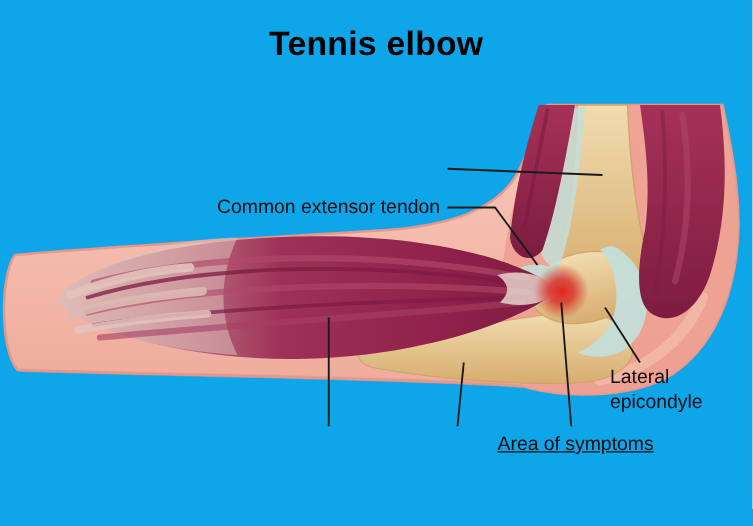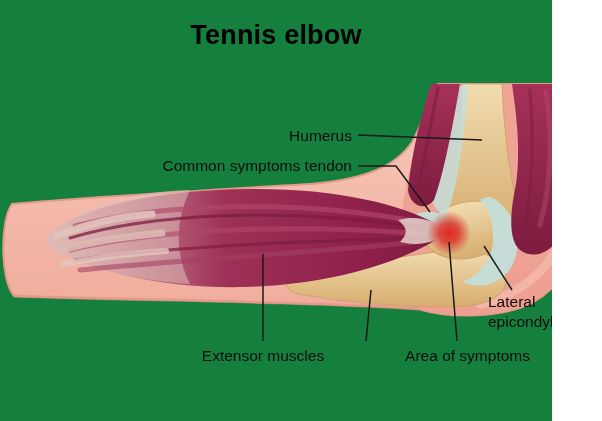--- a/index.html
+++ b/index.html
@@ -1,27 +1,27 @@
 <!DOCTYPE html>
 <html><head>
 <meta charset="utf-8">
 <style>
   html,body{margin:0;padding:0;background:#ffffff;}
   body{font-family:"Liberation Sans", sans-serif;}
-  .stage{position:relative;width:552px;height:421px;background:#15803d;overflow:hidden;}
+  .stage{position:relative;width:602px;height:421px;background:#0ea5e9;overflow:hidden;}
   .title{position:absolute;top:20px;left:0;width:100%;text-align:center;
          font-size:27px;font-weight:700;color:#000;margin:0;letter-spacing:.2px;}
   .art{position:absolute;left:0;top:0;}
   .label{position:absolute;font-size:15.5px;color:#0d0d0d;line-height:1.28;}
   .lbl-humerus{left:230px;top:126px;width:122px;text-align:right;}
   .lbl-cet{left:128px;top:156px;width:224px;text-align:right;}
   .lbl-lat{left:488px;top:292px;width:100px;}
   .lbl-ext{left:183px;top:346px;width:160px;text-align:center;}
   .lbl-ulna{left:334px;top:346px;width:64px;text-align:center;}
-  .lbl-area{left:382px;top:346px;width:148px;text-align:right;}
+  .lbl-area{left:398px;top:346px;width:148px;text-align:left;text-decoration:underline;}
 </style>
 </head>
 <body>
 
 <div class="stage">
 
   <h1 class="title">Tennis elbow</h1>
 
   <svg class="art" width="602" height="421" viewBox="0 0 602 421">
     <defs>
@@ -110,19 +110,17 @@
     <g stroke="#1a1a1a" stroke-width="1.5" fill="none">
       <path d="M 358 135 L 482 140"></path>
       <path d="M 358 166 L 396 166 L 430 212"></path>
       <path d="M 512 290 L 484 246"></path>
       <path d="M 263 341 L 263 254"></path>
       <path d="M 366 341 L 371 290"></path>
       <path d="M 457 341 L 449 242"></path>
     </g>
   </svg>
 
-  <div class="label lbl-humerus">Humerus</div>
-  <div class="label lbl-cet">Common symptoms tendon</div>
+  <div class="label lbl-cet">Common extensor tendon</div>
   <div class="label lbl-lat">Lateral epicondyle</div>
-  <div class="label lbl-ext">Extensor muscles</div>
   <div class="label lbl-area">Area of symptoms</div>
 
 </div>
 
 </body></html>

